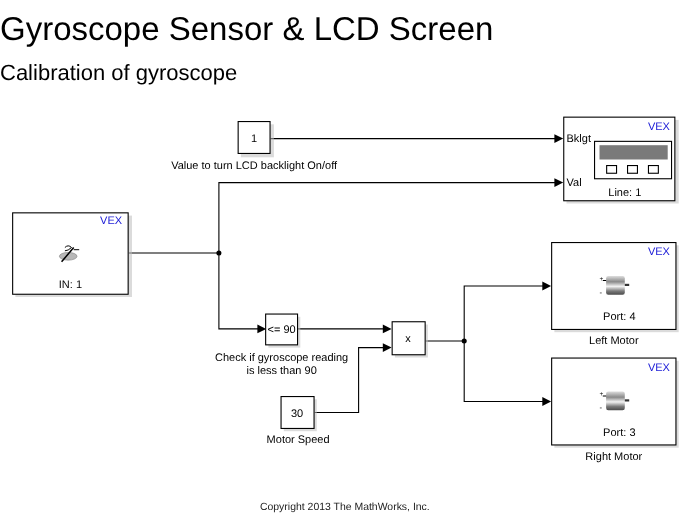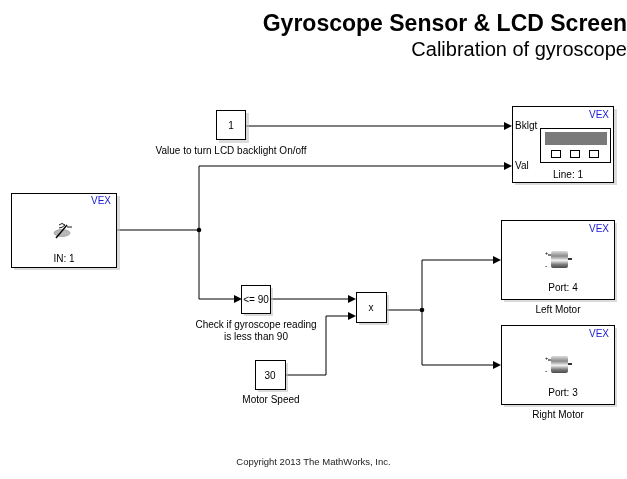--- a/index.html
+++ b/index.html
@@ -1,20 +1,20 @@
 <!DOCTYPE html>
 <html><head>
 <meta charset="utf-8">
 <style>
   html, body { margin: 0; padding: 0; background: #ffffff; }
   body { width: 627px; height: 479px; position: relative; overflow: hidden;
          font-family: "Liberation Sans", sans-serif; color: #000; }
-  .title { position: absolute; left: 0; width: 627px; text-align: right; top: 10px;
-           font-size: 23px; font-weight: bold; }
-  .subtitle { position: absolute; left: 0; width: 627px; text-align: right; top: 38px;
+  .title { position: absolute; left: 0; width: 627px; text-align: left; top: 10px;
+           font-size: 30px; font-weight: normal; }
+  .subtitle { position: absolute; left: 0; width: 627px; text-align: left; top: 56px;
               font-size: 20px; }
   svg#canvas { position: absolute; left: 0; top: 0; }
   .blk { fill: #fff; stroke: #000; stroke-width: 1; }
   .shadow { fill: #bdbdbd; opacity: 0.55; }
   .wire { fill: none; stroke: #000; stroke-width: 1; }
   .arrow { fill: #000; }
   .t { font-family: "Liberation Sans", sans-serif; font-size: 10px; fill: #000; }
   .tvex { font-family: "Liberation Sans", sans-serif; font-size: 10px; fill: #1a1ad6; }
   .copyright { position: absolute; left: 0; width: 627px; text-align: center; top: 456px;
                font-size: 9.5px; color: #222; }

